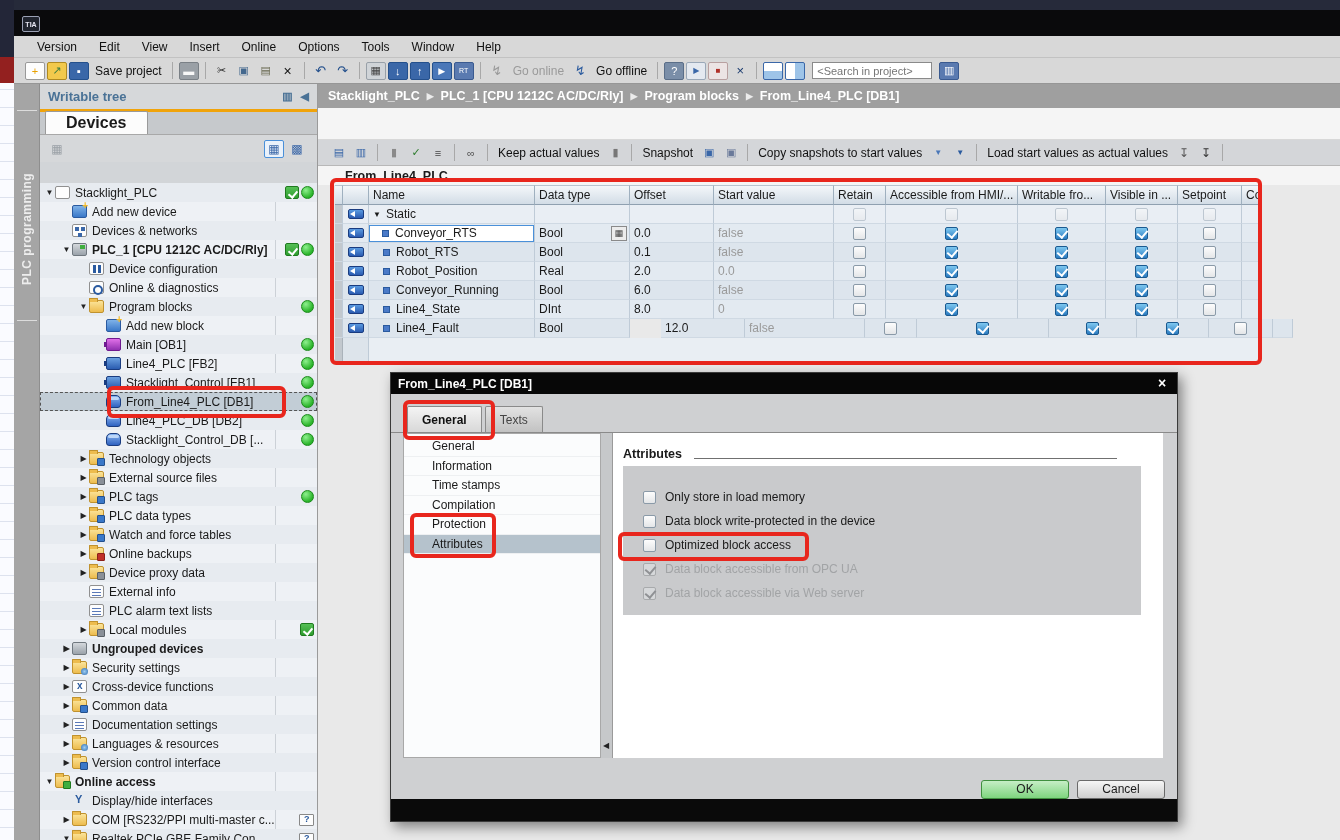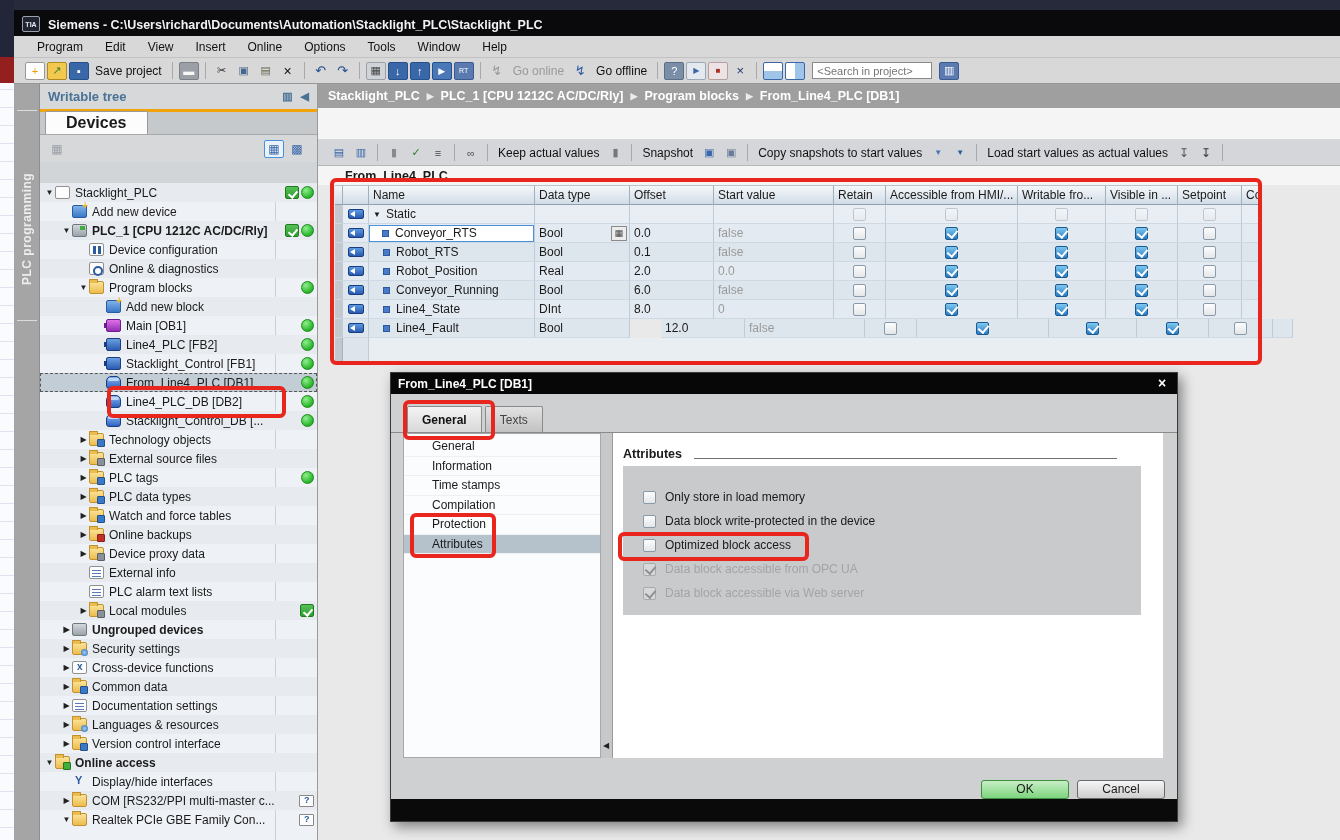--- a/index.html
+++ b/index.html
@@ -237,25 +237,24 @@
 
 <div class="screen">
 
   <div class="left-edge">
     <div class="navy"></div>
     <div class="red"></div>
   </div>
 
   <div class="titlebar">
     <div class="tia-logo">TIA</div>
-    <div class="win-title">Siemens  -  C:\Users\richard\Documents\Automation\Stacklight_PLC\Stacklight_PLC</div>
   </div>
 
   <div class="menubar">
-      <span class="menu-item">Program</span>
+      <span class="menu-item">Version</span>
       <span class="menu-item">Edit</span>
       <span class="menu-item">View</span>
       <span class="menu-item">Insert</span>
       <span class="menu-item">Online</span>
       <span class="menu-item">Options</span>
       <span class="menu-item">Tools</span>
       <span class="menu-item">Window</span>
       <span class="menu-item">Help</span>
     </div>
 
@@ -337,20 +336,26 @@
           <span class="tr-label">Stacklight_PLC</span>
           <span class="tr-badges">
             <span class="bcheck"></span>
             <span class="bdot"></span>
           </span>
         </div>
         <div class="trow" style="padding-left: 21px;">
           <span class="tr-arrow"></span>
           <span class="ti ti-add"></span>
           <span class="tr-label">Add new device</span>
+          <span class="tr-badges"></span>
+        </div>
+        <div class="trow" style="padding-left: 21px;">
+          <span class="tr-arrow"></span>
+          <span class="ti ti-net"></span>
+          <span class="tr-label">Devices &amp; networks</span>
           <span class="tr-badges"></span>
         </div>
         <div class="trow bold" style="padding-left: 21px;">
           <span class="tr-arrow">▼</span>
           <span class="ti ti-plc"></span>
           <span class="tr-label">PLC_1 [CPU 1212C AC/DC/Rly]</span>
           <span class="tr-badges">
             <span class="bcheck"></span>
             <span class="bdot"></span>
           </span>

